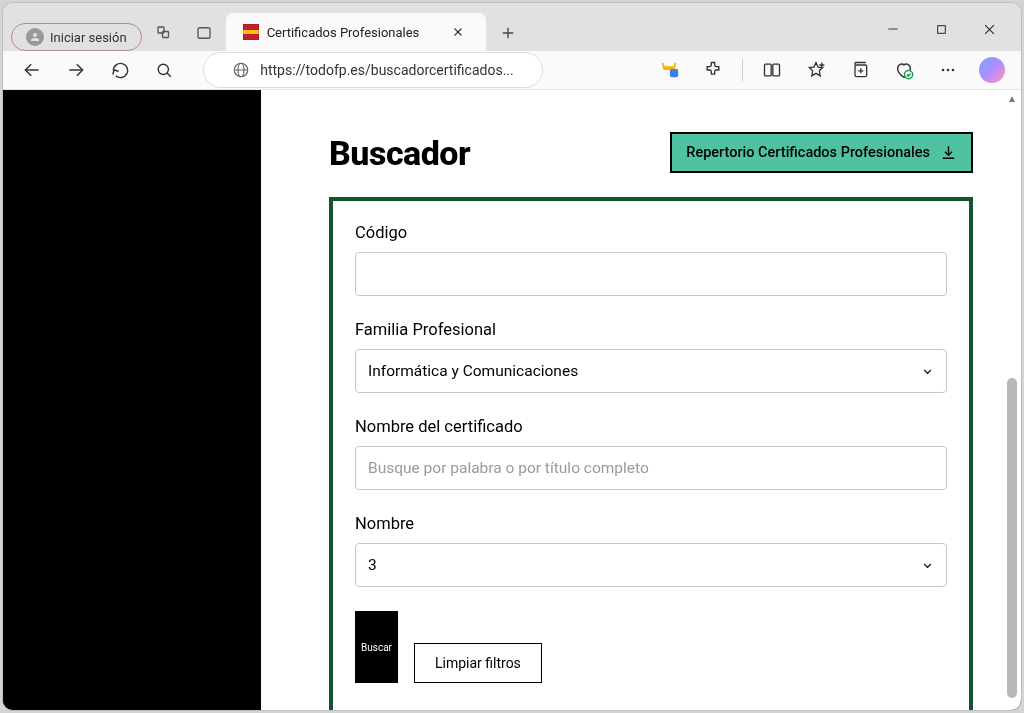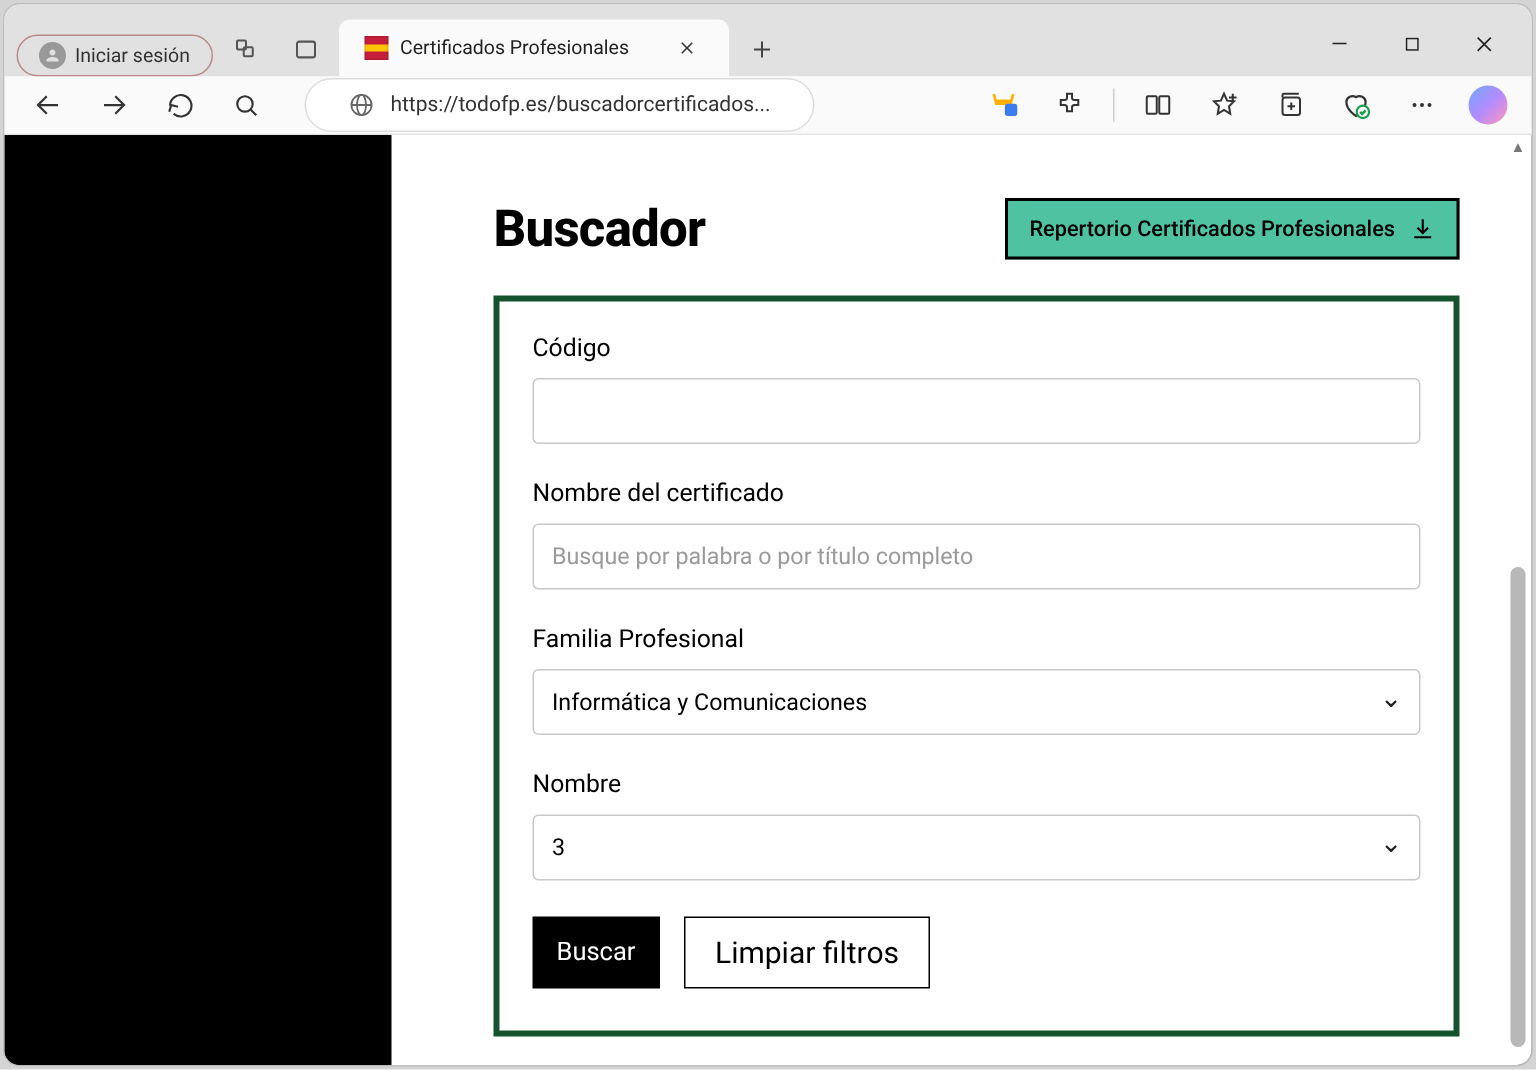--- a/index.html
+++ b/index.html
@@ -46,22 +46,22 @@
 
     .form-box { border: 4px solid #14532d; padding: 22px 22px 28px 22px; }
     .form-group { margin-bottom: 24px; }
     .form-label { display: block; font-size: 16.5px; color: #000; margin-bottom: 10px; font-weight: 400; }
     .form-input, .form-select { width: 100%; height: 44px; border: 1px solid #c8c8c8; border-radius: 4px; padding: 0 12px; font-size: 15.5px; background: #fff; font-family: inherit; }
     .form-input::placeholder { color: #9a9a9a; }
     .form-select { appearance: none; position: relative; padding-right: 34px; }
     .select-wrap { position: relative; }
     .select-wrap::after { content: "⌄"; position: absolute; right: 12px; top: 8px; font-size: 18px; color: #222; pointer-events: none; }
     .form-actions { display: flex; gap: 16px; }
-    .btn-primary { background: #000; color: #fff; border: none; padding: 12px 16px; font-size: 17px; cursor: pointer; font-family: inherit; text-align: center; }
-    .btn-secondary { background: #fff; color: #000; border: 1.5px solid #000; padding: 11px 20px; font-size: 20px; cursor: pointer; font-family: inherit; }
+    .btn-primary { background: #000; color: #fff; border: none; padding: 12px 6px; font-size: 10px; cursor: pointer; font-family: inherit; text-align: center; }
+    .btn-secondary { background: #fff; color: #000; border: 1.5px solid #000; padding: 11px 20px; font-size: 14px; cursor: pointer; font-family: inherit; margin-top: 32px; }
 
     
     .fake-scroll { position: absolute; right: 2px; top: 0; width: 14px; height: 100%; display: flex; flex-direction: column; align-items: center; }
     .scroll-track { flex: 1; width: 12px; margin-top: 2px; margin-bottom: 2px; position: relative; }
     .scroll-thumb { position: absolute; width: 10px; left: 1px; background: #b8b8b8; border-radius: 5px; top: 270px; height: 320px; }
     .scroll-arrow { width: 14px; height: 16px; display: flex; align-items: center; justify-content: center; color: #777; font-size: 10px; }
 
     svg { display: block; }
   </style>
 </head>
@@ -244,34 +244,34 @@
         </div>
 
         <div class="form-box">
 
           <div class="form-group">
             <label class="form-label">Código</label>
             <input type="text" class="form-input" value="" style="">
           </div>
 
           <div class="form-group">
-            <label class="form-label">Nombre del certificado</label>
-            <input type="text" class="form-input" placeholder="Busque por palabra o por título completo" style="">
-          </div>
-
-          <div class="form-group">
             <label class="form-label">Familia Profesional</label>
             <div class="select-wrap">
               <select class="form-select">
                 <option>Informática y Comunicaciones</option>
               </select>
             </div>
           </div>
 
           <div class="form-group">
+            <label class="form-label">Nombre del certificado</label>
+            <input type="text" class="form-input" placeholder="Busque por palabra o por título completo" style="">
+          </div>
+
+          <div class="form-group">
             <label class="form-label">Nombre</label>
             <div class="select-wrap">
               <select class="form-select">
                 <option>3</option>
               </select>
             </div>
           </div>
 
           <div class="form-actions">
             <button class="btn-primary">Buscar</button>

